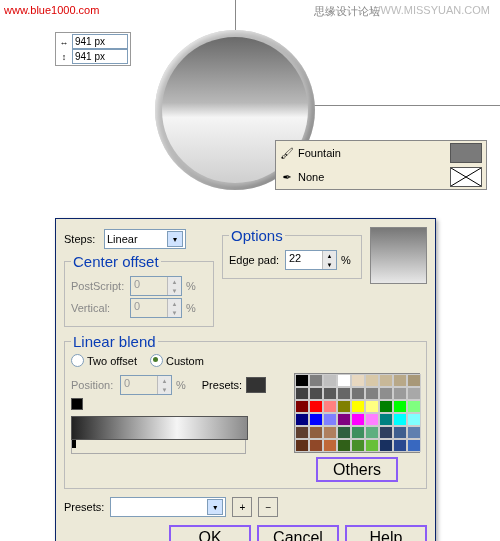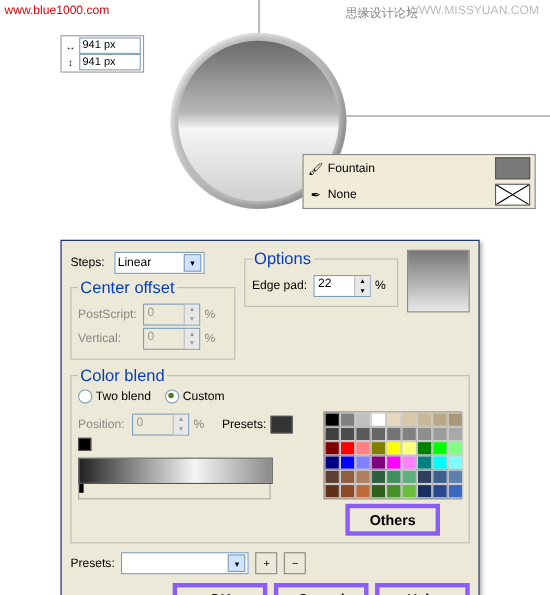--- a/index.html
+++ b/index.html
@@ -114,23 +114,23 @@
 
   .palette { width:126px; }
   .pal-grid { display:grid; grid-template-columns: repeat(9, 14px); grid-auto-rows:13px; gap:0; border:1px solid #888;}
   .pal-grid div { border:1px solid #ccc; }
   .others-btn { width:58px; height:19px; margin:4px auto 0; }
 
   .sw-cur { width:18px; height:14px; border:1px solid #555; display:inline-block; background:#333; vertical-align:middle;}
 
   .bottom-row { display:flex; align-items:center; gap:6px; margin-top:8px; }
   .btn {
-    height:21px; min-width:62px; border:4px solid #8b5cf6; background:#ece9d8;
+    height:21px; min-width:62px; border:2px solid #8b5cf6; background:#ece9d8;
     display:inline-flex; align-items:center; justify-content:center;
-    font-size:13px; padding:0 8px;font-weight:bold;
+    font-size:16px; padding:0 8px;
   }
   .btn.dis { color:#999; }
   .icon-btn { width:18px; height:18px; border:1px solid #888; background:#ece9d8; display:inline-flex;align-items:center;justify-content:center; font-size:10px;}
   .lock { width:14px; height:14px; font-size:10px;}
 
   .mini-sw { width:10px; height:10px; border:1px solid #555; background:#000; display:inline-block; vertical-align:middle;}
 </style>
 </head>
 <body>
 
@@ -226,25 +226,25 @@
               </div>
             <span class="lbl-active">%</span>
           </div>
         </fieldset>
       </div>
 
       <div class="preview"></div>
     </div>
 
     <fieldset class="colorblend">
-      <legend>Color blend</legend>
+      <legend>Linear blend</legend>
       <div>
         <span class="radio">
             <span class="dot"></span>
-            <span>Two blend</span>
+            <span>Two offset</span>
           </span>
         <span class="radio sel">
             <span class="dot"></span>
             <span>Custom</span>
           </span>
       </div>
       <div class="blend-body">
         <div class="blend-left">
           <div class="field-row">
             <span class="lbl" style="width:45px">Position:</span>

